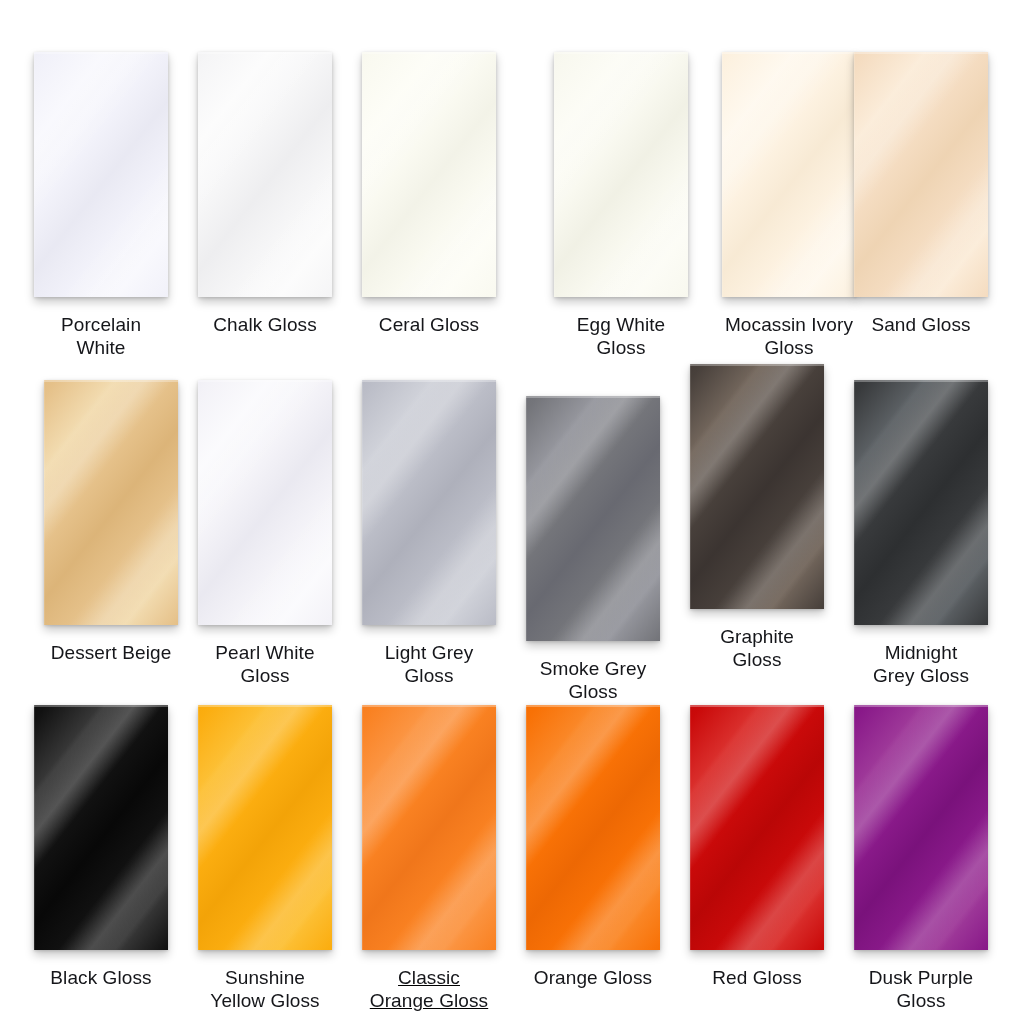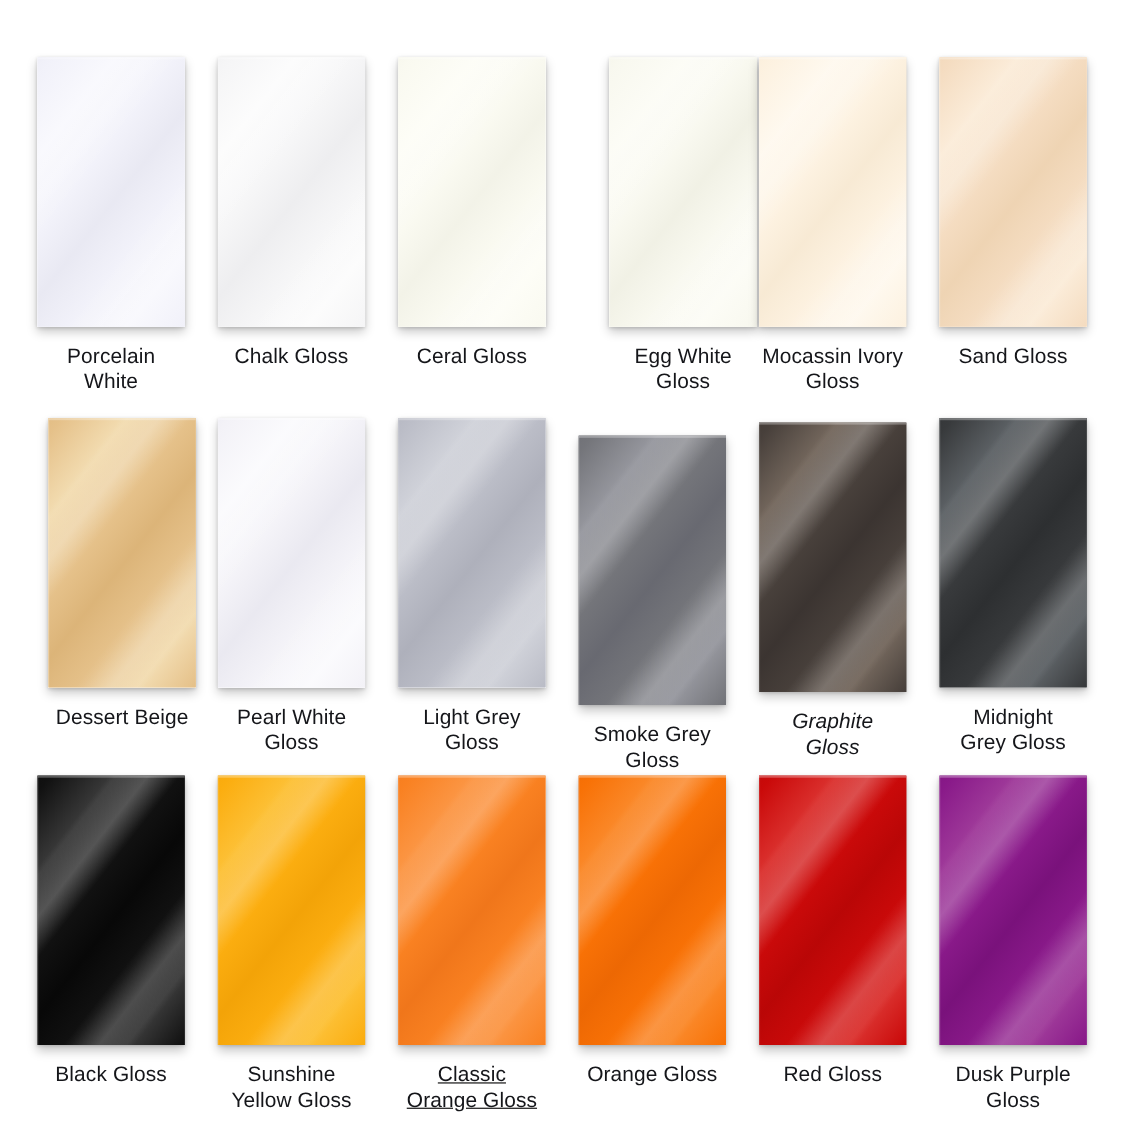--- a/index.html
+++ b/index.html
@@ -128,21 +128,21 @@
       <div class="chip">
         <div class="base" style="background: linear-gradient(135deg, rgb(240, 240, 228) 0%, rgb(249, 249, 240) 38%, rgb(249, 249, 240) 62%, rgb(240, 240, 228) 100%);"></div>
         <div class="sheen" style="background: linear-gradient(128deg, rgba(0, 0, 0, 0) 0%, rgb(240, 240, 228) 6%, rgb(249, 249, 240) 17%, rgb(253, 253, 247) 30%, rgb(249, 249, 240) 42%, rgb(240, 240, 228) 52%, rgb(249, 249, 240) 63%, rgb(253, 253, 247) 74%, rgb(249, 249, 240) 85%, rgb(240, 240, 228) 100%); opacity: 0.92;"></div>
         <div class="sheen-soft" style="background: linear-gradient(128deg, rgba(255, 255, 255, 0) 20%, rgba(255, 255, 255, 0.22) 31%, rgba(255, 255, 255, 0) 40%, rgba(255, 255, 255, 0) 66%, rgba(255, 255, 255, 0.18) 76%, rgba(255, 255, 255, 0) 86%);"></div>
         <div class="edge-top"></div>
         <div class="edge-left"></div>
       </div>
       <div class="chip-label wide">Egg White
 Gloss</div>
     </div>
-    <div class="swatch-cell" style="left: 690px; top: 40px;">
+    <div class="swatch-cell" style="left: 690px; top: 40px; padding-left: 32px;">
       <div class="chip">
         <div class="base" style="background: linear-gradient(135deg, rgb(247, 233, 211) 0%, rgb(253, 242, 225) 38%, rgb(253, 242, 225) 62%, rgb(247, 233, 211) 100%);"></div>
         <div class="sheen" style="background: linear-gradient(128deg, rgba(0, 0, 0, 0) 0%, rgb(247, 233, 211) 6%, rgb(253, 242, 225) 17%, rgb(255, 250, 241) 30%, rgb(253, 242, 225) 42%, rgb(247, 233, 211) 52%, rgb(253, 242, 225) 63%, rgb(255, 250, 241) 74%, rgb(253, 242, 225) 85%, rgb(247, 233, 211) 100%); opacity: 0.92;"></div>
         <div class="sheen-soft" style="background: linear-gradient(128deg, rgba(255, 255, 255, 0) 20%, rgba(255, 255, 255, 0.22) 31%, rgba(255, 255, 255, 0) 40%, rgba(255, 255, 255, 0) 66%, rgba(255, 255, 255, 0.18) 76%, rgba(255, 255, 255, 0) 86%);"></div>
         <div class="edge-top"></div>
         <div class="edge-left"></div>
       </div>
       <div class="chip-label wide">Mocassin Ivory
 Gloss</div>
     </div>
@@ -192,21 +192,21 @@
       <div class="chip">
         <div class="base" style="background: linear-gradient(135deg, rgb(103, 104, 112) 0%, rgb(117, 118, 123) 38%, rgb(117, 118, 123) 62%, rgb(103, 104, 112) 100%);"></div>
         <div class="sheen" style="background: linear-gradient(128deg, rgba(0, 0, 0, 0) 0%, rgb(103, 104, 112) 6%, rgb(117, 118, 123) 17%, rgb(154, 155, 162) 30%, rgb(117, 118, 123) 42%, rgb(103, 104, 112) 52%, rgb(117, 118, 123) 63%, rgb(154, 155, 162) 74%, rgb(117, 118, 123) 85%, rgb(103, 104, 112) 100%); opacity: 0.92;"></div>
         <div class="sheen-soft" style="background: linear-gradient(128deg, rgba(255, 255, 255, 0) 20%, rgba(255, 255, 255, 0.22) 31%, rgba(255, 255, 255, 0) 40%, rgba(255, 255, 255, 0) 66%, rgba(255, 255, 255, 0.18) 76%, rgba(255, 255, 255, 0) 86%);"></div>
         <div class="edge-top"></div>
         <div class="edge-left"></div>
       </div>
       <div class="chip-label wide">Smoke Grey
 Gloss</div>
     </div>
-    <div class="swatch-cell" style="left: 690px; top: 372px; font-style: italic;">
+    <div class="swatch-cell" style="left: 690px; top: 352px;">
       <div class="chip">
         <div class="base" style="background: linear-gradient(135deg, rgb(58, 51, 48) 0%, rgb(73, 65, 60) 38%, rgb(73, 65, 60) 62%, rgb(58, 51, 48) 100%);"></div>
         <div class="sheen" style="background: linear-gradient(128deg, rgba(0, 0, 0, 0) 0%, rgb(58, 51, 48) 6%, rgb(73, 65, 60) 17%, rgb(120, 107, 96) 30%, rgb(73, 65, 60) 42%, rgb(58, 51, 48) 52%, rgb(73, 65, 60) 63%, rgb(120, 107, 96) 74%, rgb(73, 65, 60) 85%, rgb(58, 51, 48) 100%); opacity: 0.92;"></div>
         <div class="sheen-soft" style="background: linear-gradient(128deg, rgba(255, 255, 255, 0) 20%, rgba(255, 255, 255, 0.22) 31%, rgba(255, 255, 255, 0) 40%, rgba(255, 255, 255, 0) 66%, rgba(255, 255, 255, 0.18) 76%, rgba(255, 255, 255, 0) 86%);"></div>
         <div class="edge-top"></div>
         <div class="edge-left"></div>
       </div>
       <div class="chip-label wide">Graphite
 Gloss</div>
     </div>

